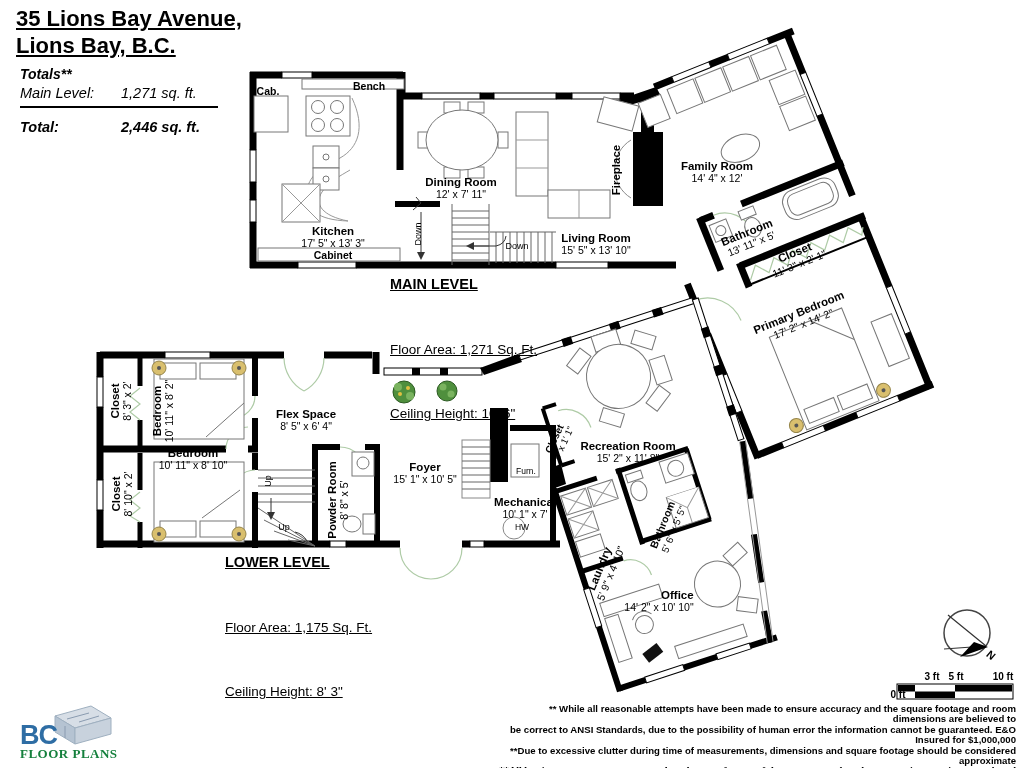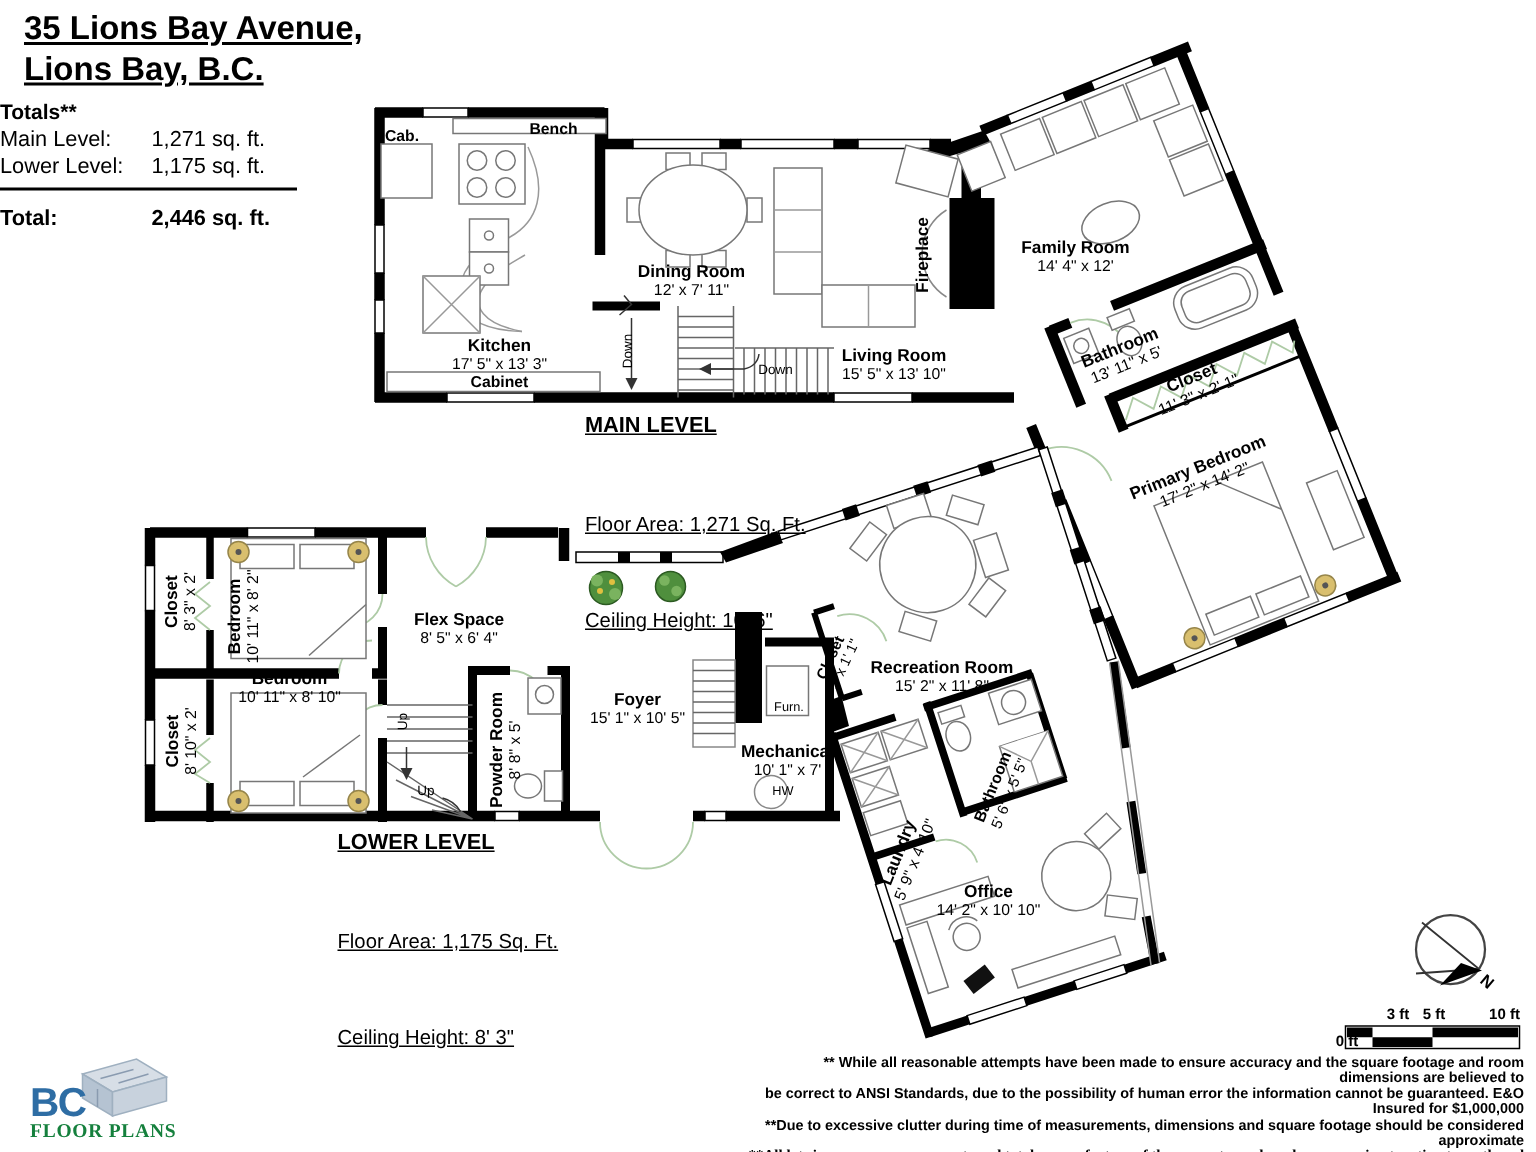--- a/index.html
+++ b/index.html
@@ -7,21 +7,21 @@
         font-family:"Liberation Sans",sans-serif;color:#000;padding-left:20px;}
   svg{position:absolute;left:0;top:0;}
   .lbl{position:absolute;transform:translate(-50%,-50%) rotate(var(--r,0deg));
        text-align:center;white-space:nowrap;line-height:1.1;}
   .lbl .rn{font-weight:bold;font-size:11.5px;}
   .lbl .rd{font-size:10.5px;}
   .one{font-weight:bold;font-size:10.5px;}
   .tiny{font-weight:normal;font-size:9px;}
   .addr{position:absolute;left:16px;top:6px;font-size:22px;font-weight:bold;line-height:1.22;}
   .addr div{text-decoration:underline;}
-  .totals{position:absolute;left:0;top:66px;font-size:14.5px;line-height:1.28;}
+  .totals{position:absolute;left:20px;top:66px;font-size:14.5px;line-height:1.28;font-style:italic;}
   .totals .tt{font-weight:bold;font-size:14px;}
   .totals .row span.k{display:inline-block;min-width:101px;}
   .totals hr{border:none;border-top:2px solid #000;margin:4px 0 10px 0;width:198px;}
   .totals .total{font-weight:bold;}
   .totals .total span.k{display:inline-block;min-width:101px;}
   .level{position:absolute;line-height:1.22;text-decoration:underline;}
   .level .t{font-weight:bold;font-size:14.5px;}
   .level .a,.level .c{font-size:13.5px;margin-top:48px;}
   .disc{position:absolute;left:498px;top:704px;width:518px;text-align:right;
         font-size:9.6px;font-weight:bold;line-height:10.4px;}
@@ -389,23 +389,20 @@
 <div class="addr">
   <div>35 Lions Bay Avenue,</div>
   <div>Lions Bay, B.C.</div>
 </div>
 
 <div class="totals">
   <div class="tt">Totals**</div>
   <div class="row">
     <span class="k">Main Level:</span><span>1,271 sq. ft.</span>
   </div>
-  <div class="row">
-    <span class="k">Lower Level:</span><span>1,175 sq. ft.</span>
-  </div>
   <hr>
   <div class="total">
     <span class="k">Total:</span><span>2,446 sq. ft.</span>
   </div>
 </div>
 
 <div class="level" style="left:390px;top:276px;">
   <div class="t">MAIN LEVEL</div>
   <div class="a">Floor Area: 1,271 Sq. Ft.</div>
   <div class="c">Ceiling Height: 10' 6"</div>
@@ -493,21 +490,21 @@
   <div class="rd">15' 2" x 11' 8"</div>
 </div>
 <div class="lbl" style="left:605px;top:571px;--r:-68deg;">
   <div class="rn">Laundry</div>
   <div class="rd">5' 9" x 4' 10"</div>
 </div>
 <div class="lbl" style="left:668px;top:527px;--r:-68deg;">
   <div class="rn" style="font-size:10.5px">Bathroom</div>
   <div class="rd" style="font-size:10px">5' 6" x 5' 5"</div>
 </div>
-<div class="lbl" style="left:659px;top:601px;">
+<div class="lbl" style="left:659px;top:601px;text-align:right;">
   <div class="rn">Office</div>
   <div class="rd">14' 2" x 10' 10"</div>
 </div>
 <div class="lbl tiny" style="left:269px;top:481px;--r:-90deg;">Up</div>
 <div class="lbl tiny" style="left:284px;top:528px;">Up</div>
 <div class="lbl tiny" style="left:526px;top:472px;font-size:8.5px;">Furn.</div>
 <div class="lbl tiny" style="left:522px;top:528px;font-size:8.5px;">HW</div>
 
 <div class="nlab" style="left:991px;top:655px;">N</div>
 <div class="scl" style="left:898px;top:689px;text-align:center;">0 ft</div>

